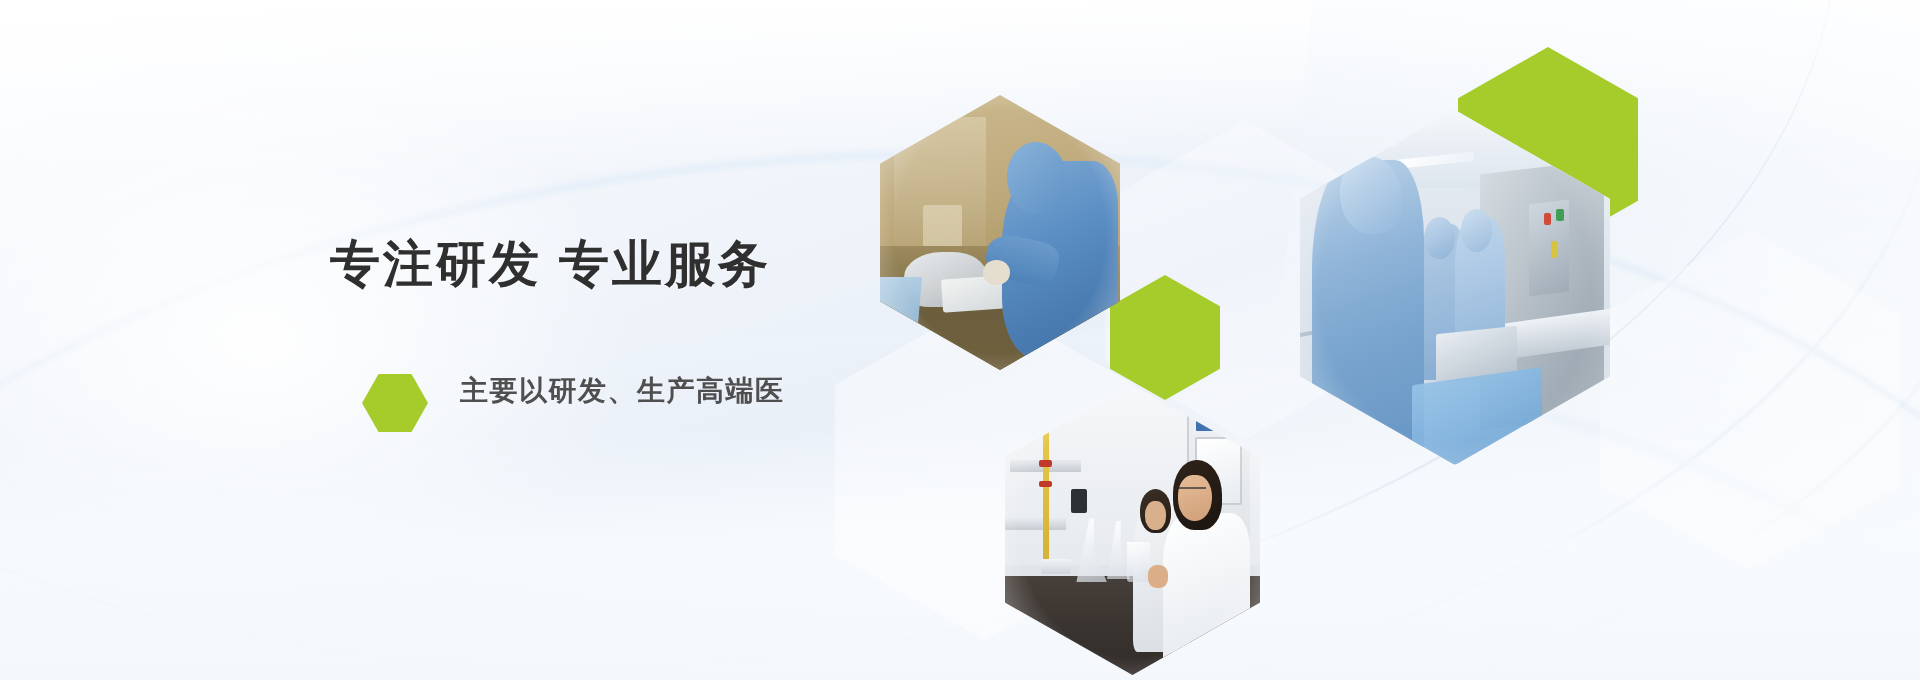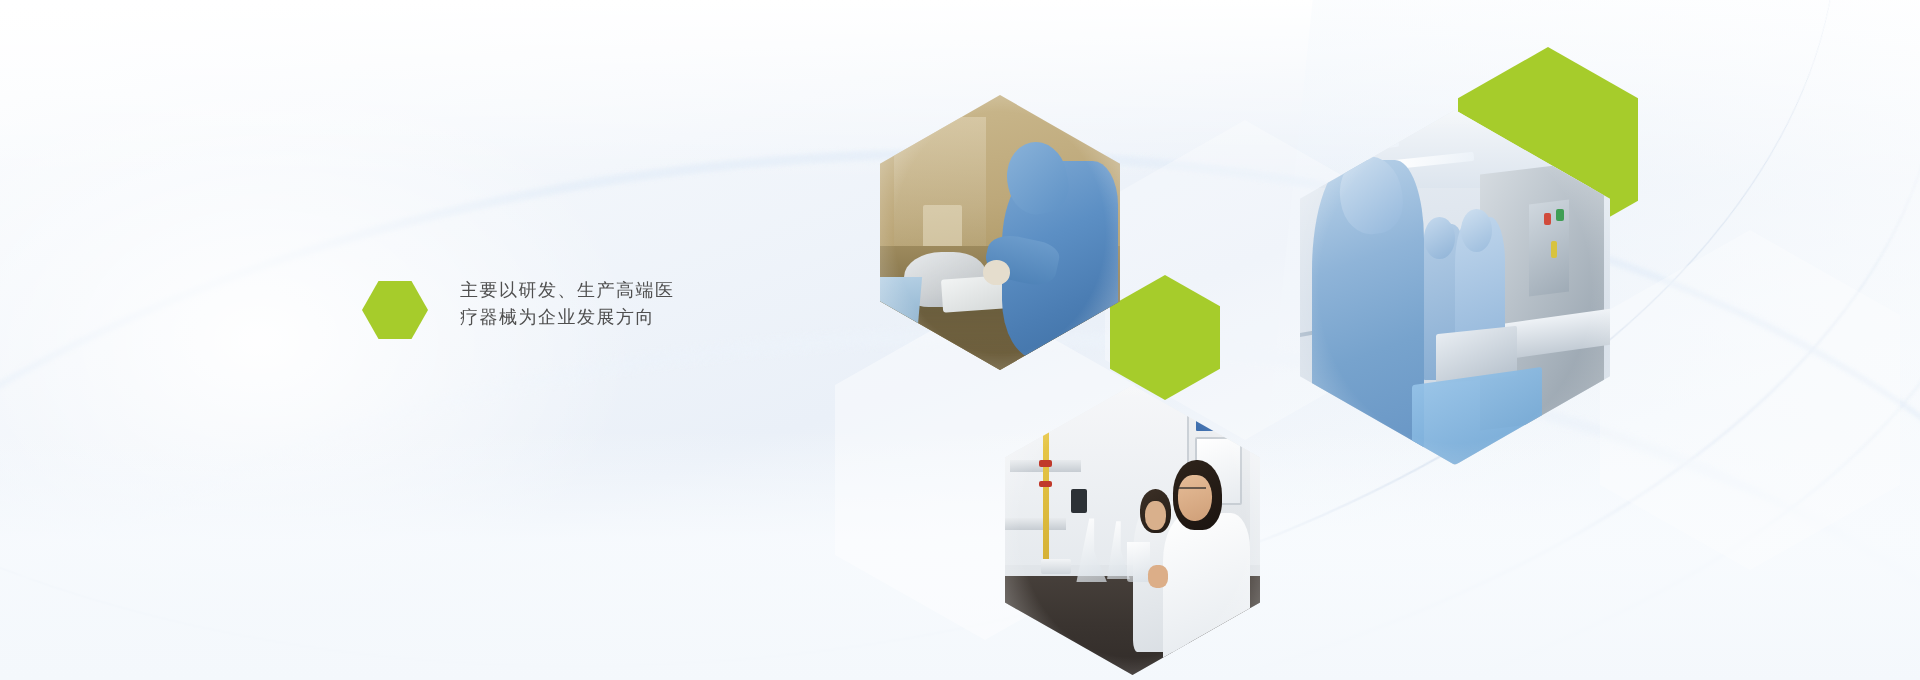--- a/index.html
+++ b/index.html
@@ -420,25 +420,26 @@
   .blurb-bullet {
     width: 66px;
     height: 58px;
     background: #a6cc2b;
     clip-path: polygon(25% 0%, 75% 0%, 100% 50%, 75% 100%, 25% 100%, 0% 50%);
     flex: none;
     margin-top: 4px;
   }
   .blurb-text {
     margin-left: 32px;
-    font-size: 18px;
+    font-size: 28px;
     line-height: 1.5;
     color: #4f4f4f;
     letter-spacing: 1.5px;
     white-space: nowrap;
+    font-weight: bold;
   }
 </style>
 </head>
 <body>
 
 <div id="banner">
 
   <div class="bg-layer">
     <div class="top-haze"></div>
     <div class="right-wall"></div>
@@ -525,23 +526,23 @@
       <div class="s3-glasses"></div>
       <div class="s3-flask1"></div>
       <div class="s3-flask2"></div>
       <div class="s3-beaker"></div>
       <div class="s3-hand"></div>
     </div>
   </div>
 
   <div class="text-block">
 
+    <div class="subhead">专注研发 专业服务</div>
 
     <div class="blurb-row">
       <div class="blurb-bullet"></div>
       <div class="blurb-text">
         <div>主要以研发、生产高端医</div>
-        <div>疗器械为企业发展方向</div>
       </div>
     </div>
   </div>
 
 </div>
 
 </body></html>

